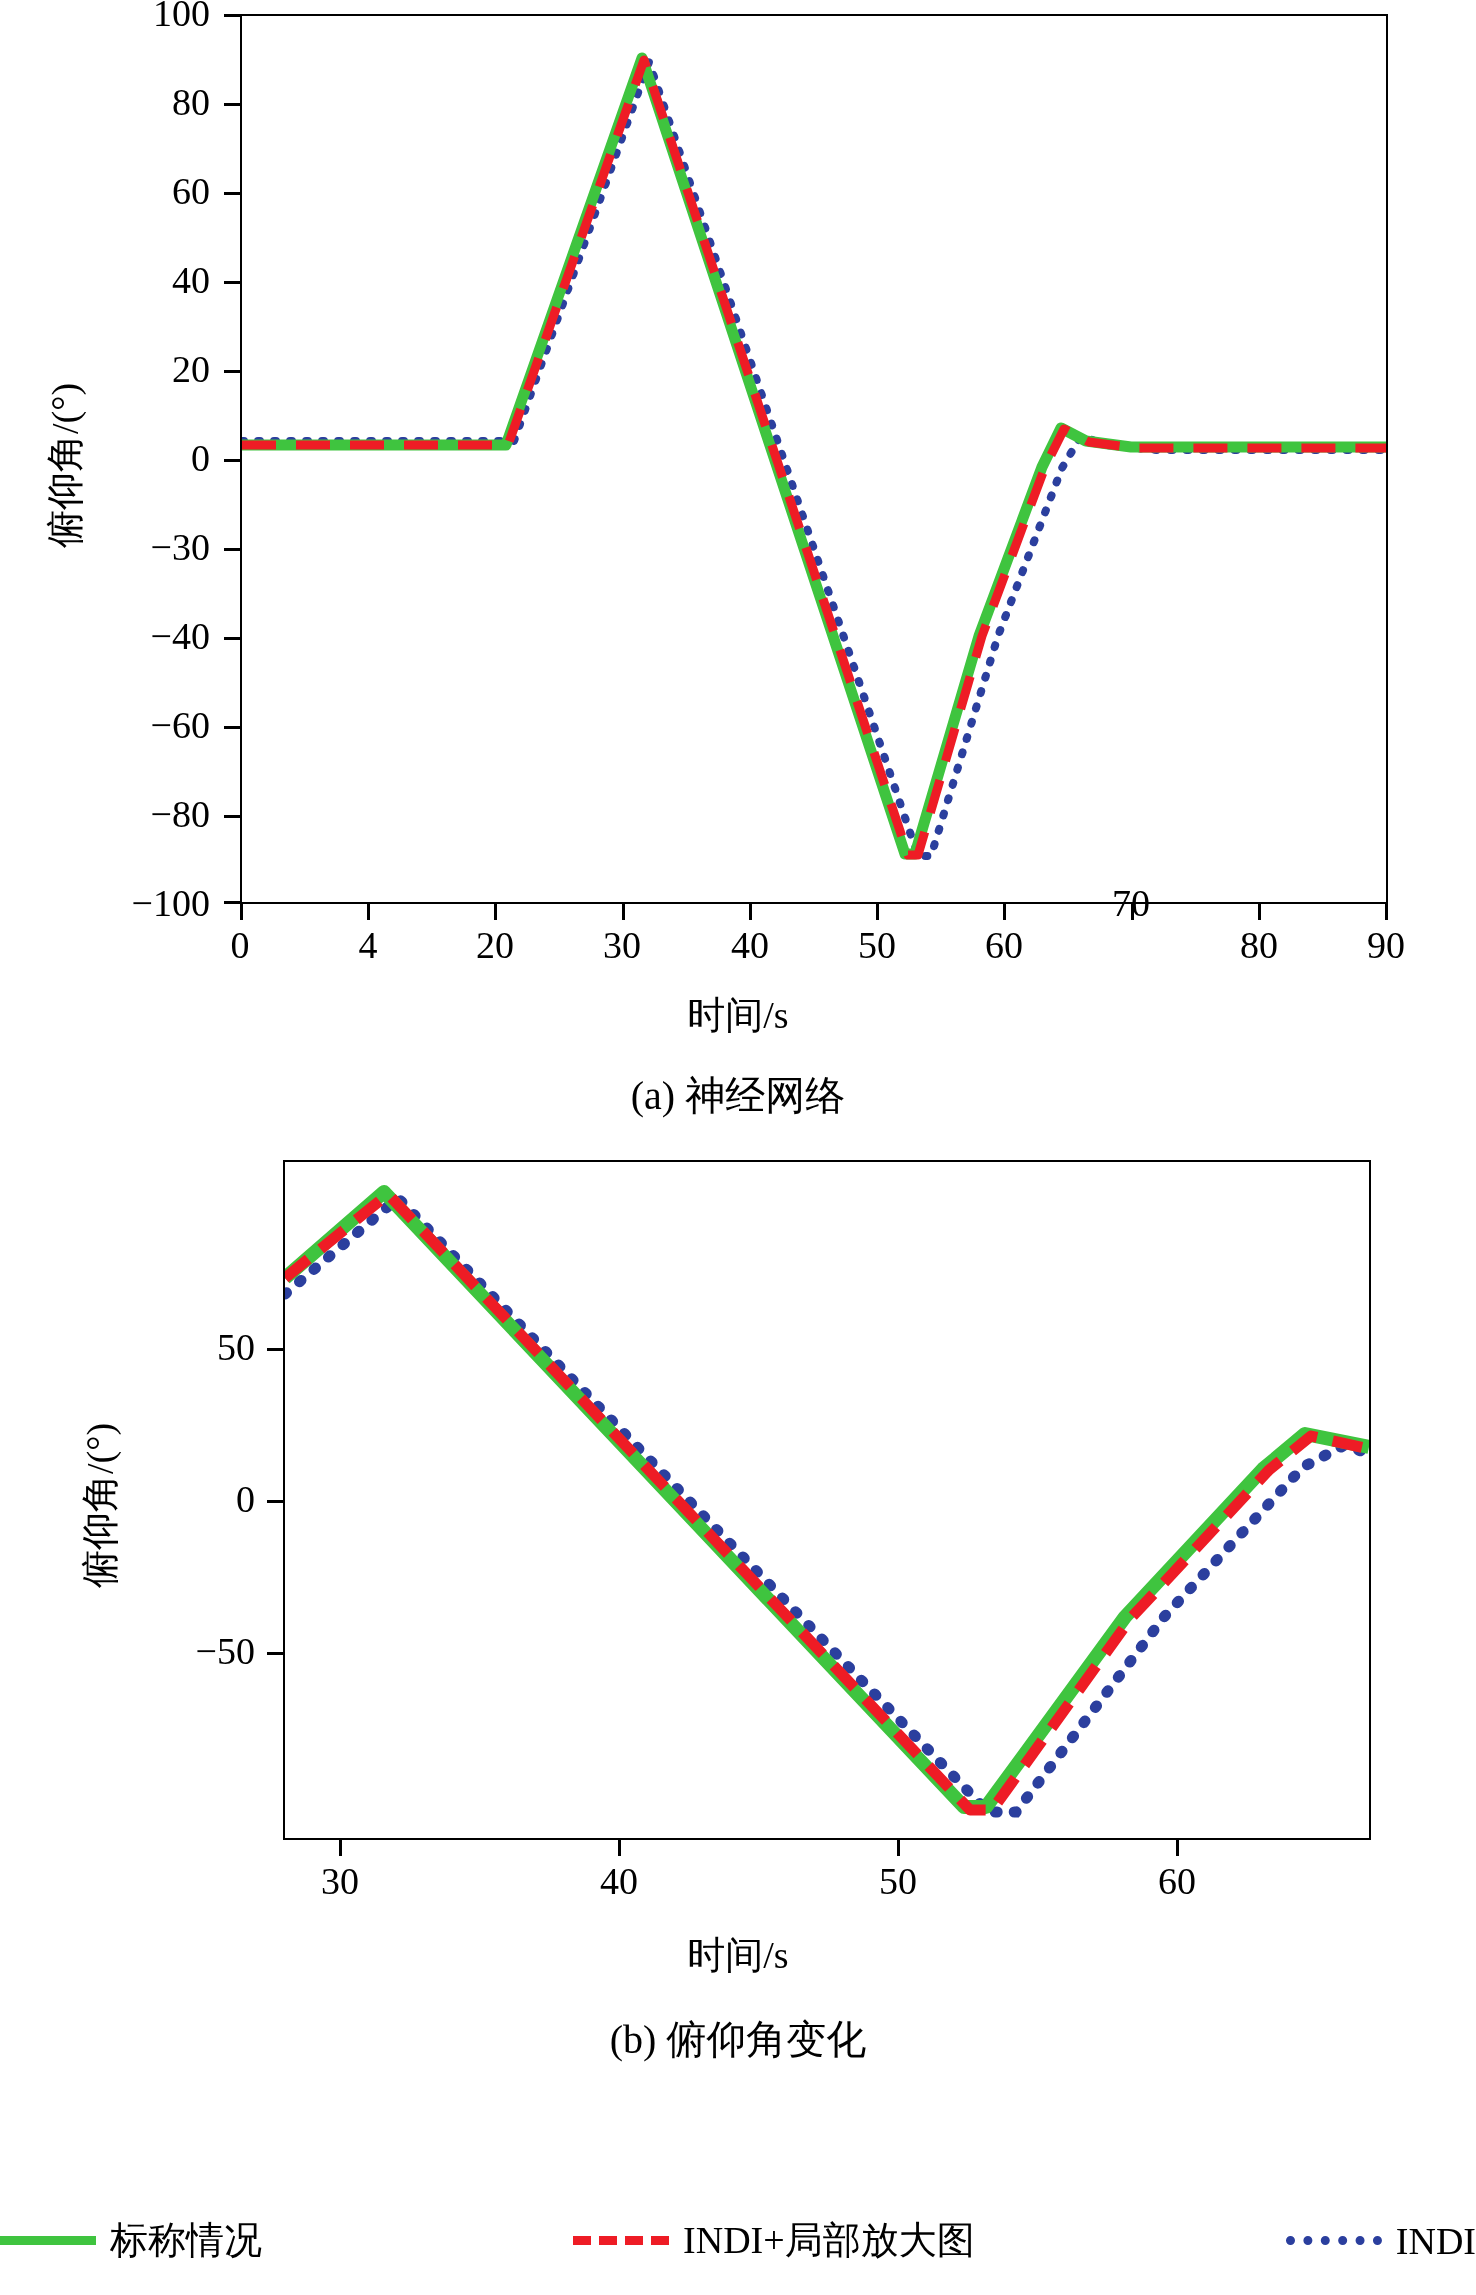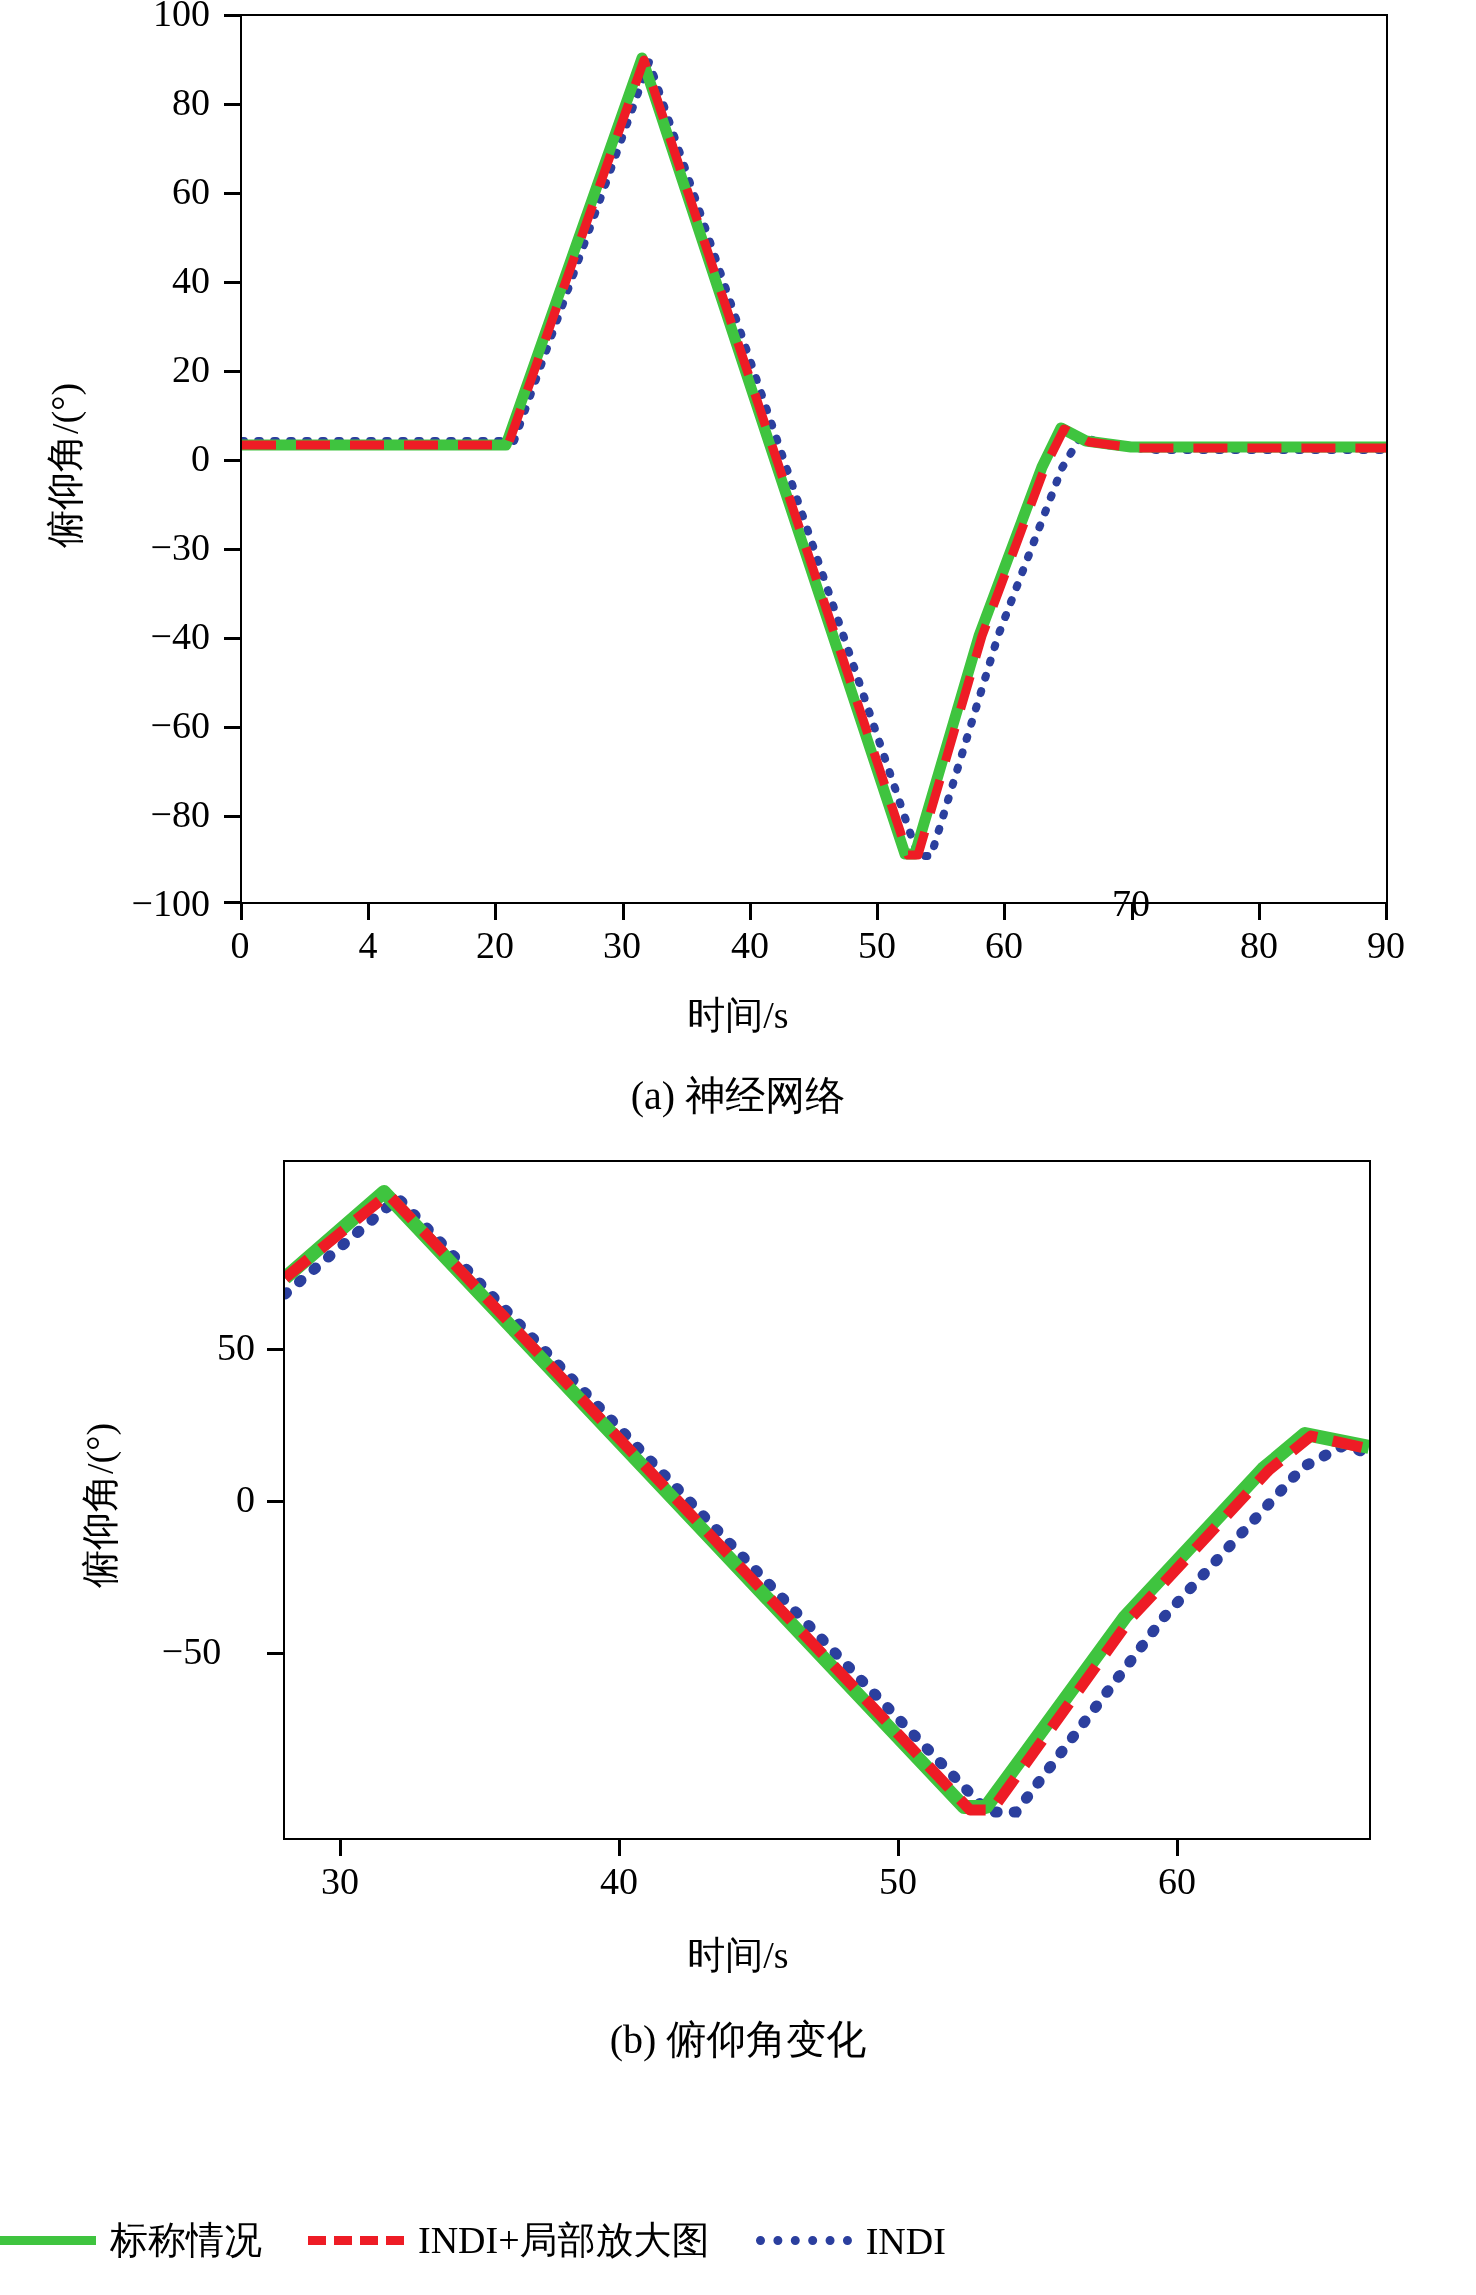--- a/index.html
+++ b/index.html
@@ -63,21 +63,21 @@
     text-align: center;
     font-size: 40px;
     font-family: "Liberation Serif", serif;
   }
   .legend {
     position: absolute;
     left: 0;
     top: 2215px;
     width: 1476px;
     display: flex;
-    justify-content: flex-start;
+    justify-content: space-between;
     align-items: center;
     gap: 46px;
     font-size: 38px;
   }
   .legend-item {
     display: flex;
     align-items: center;
     gap: 14px;
     white-space: nowrap;
   }
@@ -180,21 +180,21 @@
         <polyline fill="none" stroke="#ee1c25" stroke-width="11" stroke-dasharray="30 16" stroke-linejoin="round" points="0,116 103,32 685,648 707,648 846,456 984,308 1026,274 1084,287"></polyline>
       </svg>
     </div>
 
     <div class="tick" style="left:267px; top:198px; width:16px; height:3px;"></div>
     <div class="tick" style="left:267px; top:350px; width:16px; height:3px;"></div>
     <div class="tick" style="left:267px; top:502px; width:16px; height:3px;"></div>
 
     <div class="ticklabel" style="left:140px; top:178px; width:115px; text-align:right;">50</div>
     <div class="ticklabel" style="left:140px; top:330px; width:115px; text-align:right;">0</div>
-    <div class="ticklabel" style="left:128px; top:482px; width:127px; ">−50</div>
+    <div class="ticklabel" style="left:128px; top:482px; width:127px; text-align:right;">−50</div>
 
     <div class="tick" style="left:339px; top:690px; width:3px; height:16px;"></div>
     <div class="tick" style="left:618px; top:690px; width:3px; height:16px;"></div>
     <div class="tick" style="left:897px; top:690px; width:3px; height:16px;"></div>
     <div class="tick" style="left:1176px; top:690px; width:3px; height:16px;"></div>
 
     <div class="ticklabel" style="left:290px; top:712px; width:100px;">30</div>
     <div class="ticklabel" style="left:569px; top:712px; width:100px;">40</div>
     <div class="ticklabel" style="left:848px; top:712px; width:100px;">50</div>
     <div class="ticklabel" style="left:1127px; top:712px; width:100px;">60</div>

